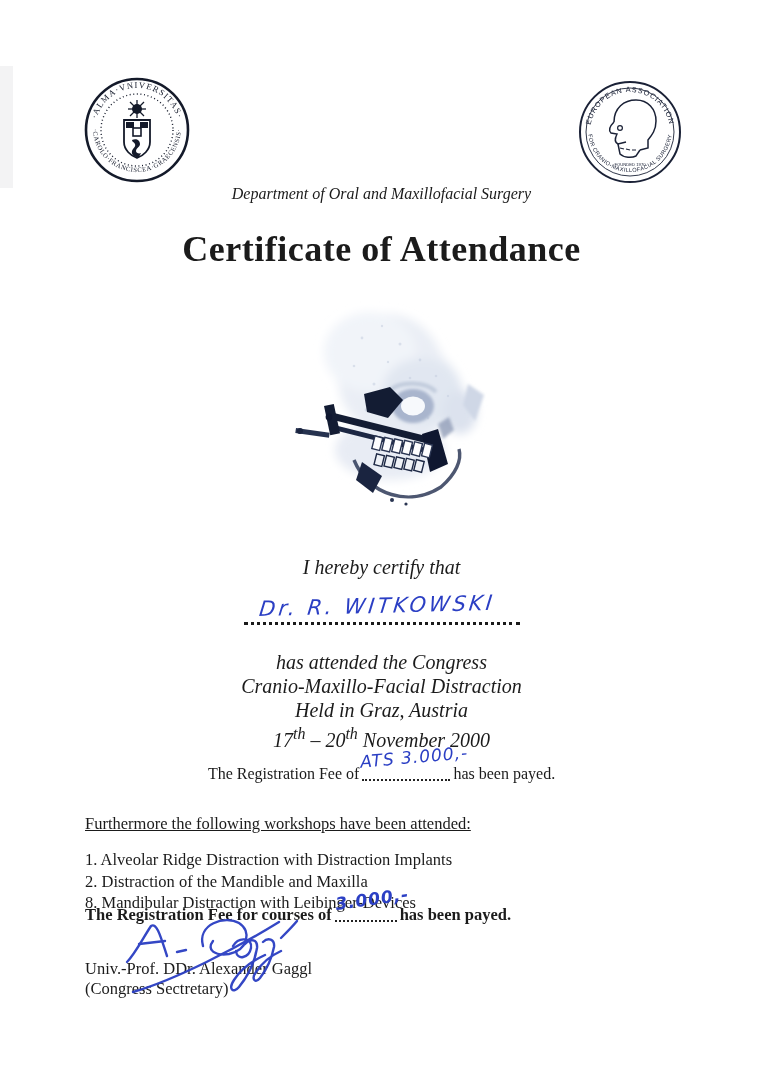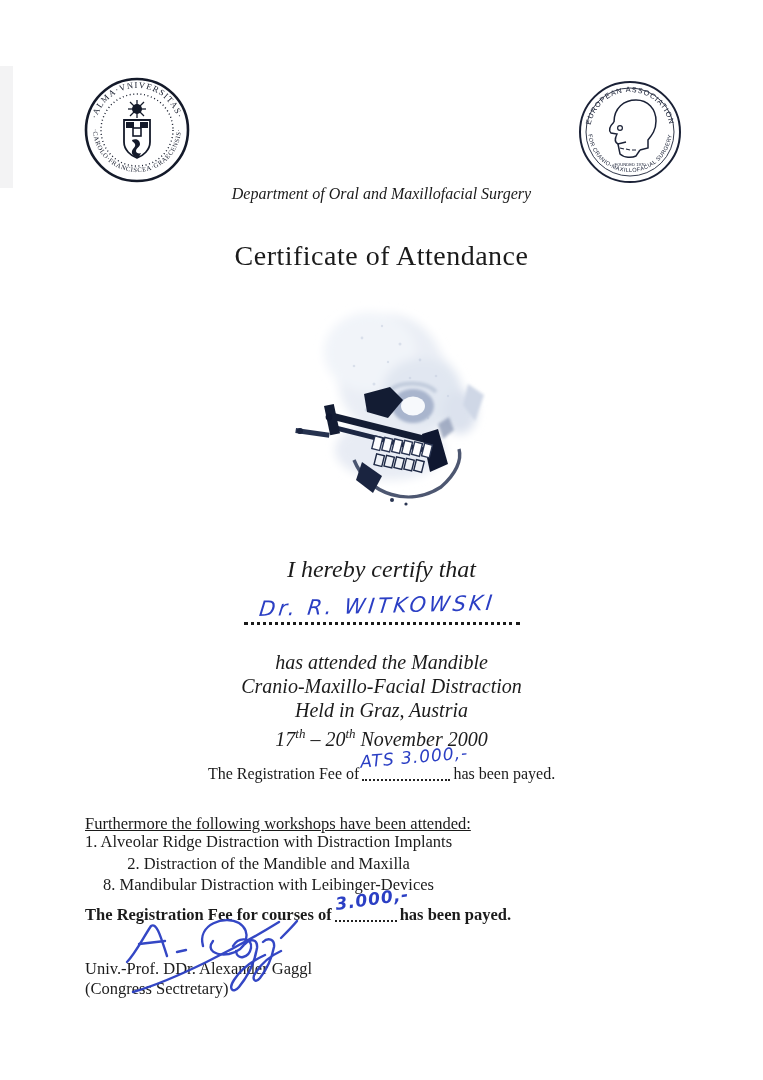--- a/index.html
+++ b/index.html
@@ -1,45 +1,45 @@
 <!DOCTYPE html>
 <html><head>
 <meta charset="utf-8">
 <style>
   html,body{margin:0;padding:0;background:#fff;}
   .page{position:relative;width:763px;height:1080px;background:#ffffff;overflow:hidden;
         font-family:"Liberation Serif", serif;color:#1b1b1b;}
   .artifact-strip{position:absolute;left:0;top:66px;width:13px;height:122px;background:#f3f3f4;}
   .centered{position:absolute;left:0;right:0;text-align:center;}
   .dept{top:184px;font-style:italic;font-size:16px;line-height:19px;}
-  .title{top:240px;font-weight:normal;font-size:28px;letter-spacing:.5px;}
+  .title{top:228px;font-weight:bold;font-size:36px;letter-spacing:.5px;}
   .seal{position:absolute;}
   .seal-left{left:82px;top:74px;width:110px;height:112px;}
   .seal-right{left:574px;top:78px;width:112px;height:108px;}
   .skull{position:absolute;left:270px;top:300px;width:244px;height:218px;}
-  .certify{top:556px;font-style:italic;font-size:24px;}
+  .certify{top:556px;font-style:italic;font-size:20px;}
   .name-row{top:590px;}
   .dotted-name{display:inline-block;position:relative;width:276px;height:32px;
                border-bottom:3px dotted #1a1a1a;}
   .handwriting{font-family:"DejaVu Sans", sans-serif;color:#2b3fc4;font-style:italic;}
   .attendee{position:absolute;left:14px;bottom:1px;white-space:nowrap;font-size:21px;
             letter-spacing:3px;transform:rotate(-1.5deg) skewX(-8deg);transform-origin:left bottom;}
   .congress{top:650px;font-style:italic;font-size:20px;line-height:24px;}
-  .congress sup{font-size:13px;margin-top:28px;}
+  .congress sup{font-size:16px;margin-top:28px;}
   .fee1{top:764px;font-size:16px;}
   .gap{display:inline-block;position:relative;border-bottom:2px dotted #222;
        height:15px;vertical-align:-2px;margin:0 3px;}
   .gap1{width:88px;}
   .gap2{width:62px;}
   .amount{position:absolute;white-space:nowrap;font-size:17px;letter-spacing:1px;}
   .amount1{left:-2px;top:-17px;transform:rotate(-5deg);}
   .amount2{left:0px;top:-16px;transform:rotate(-8deg);}
   .left-text{position:absolute;left:85px;font-size:16.5px;}
   .furthermore{top:814px;text-decoration:underline;}
-  .workshops{top:831px;line-height:21.5px;text-align:center;}
+  .workshops{top:849px;line-height:21.5px;}
   .fee2{top:905px;font-size:16.5px;font-weight:bold;}
   .sig-svg{position:absolute;left:85px;top:908px;width:215px;height:100px;z-index:3;}
   .sig-name{top:959px;line-height:19.5px;z-index:1;}
 </style>
 </head>
 <body>
 
 <div class="page">
 
   <div class="artifact-strip"></div>
@@ -177,21 +177,21 @@
 
   <div class="centered certify">I hereby certify that</div>
 
   <div class="centered name-row">
     <span class="dotted-name">
       <span class="handwriting attendee">Dr. R. WITKOWSKI</span>
     </span>
   </div>
 
   <div class="centered congress">
-    <div>has attended the Mandible</div>
+    <div>has attended the Congress</div>
     <div>Cranio-Maxillo-Facial Distraction</div>
     <div>Held in Graz, Austria</div>
     <div><span>17</span><sup>th</sup><span> – </span><span>20</span><sup>th</sup><span> November 2000</span></div>
   </div>
 
   <div class="centered fee1">
     <span>The Registration Fee of</span><span class="gap gap1"><span class="handwriting amount amount1">ATS 3.000,-</span></span><span>has been payed.</span>
   </div>
 
   <div class="left-text furthermore">Furthermore the following workshops have been attended:</div>

